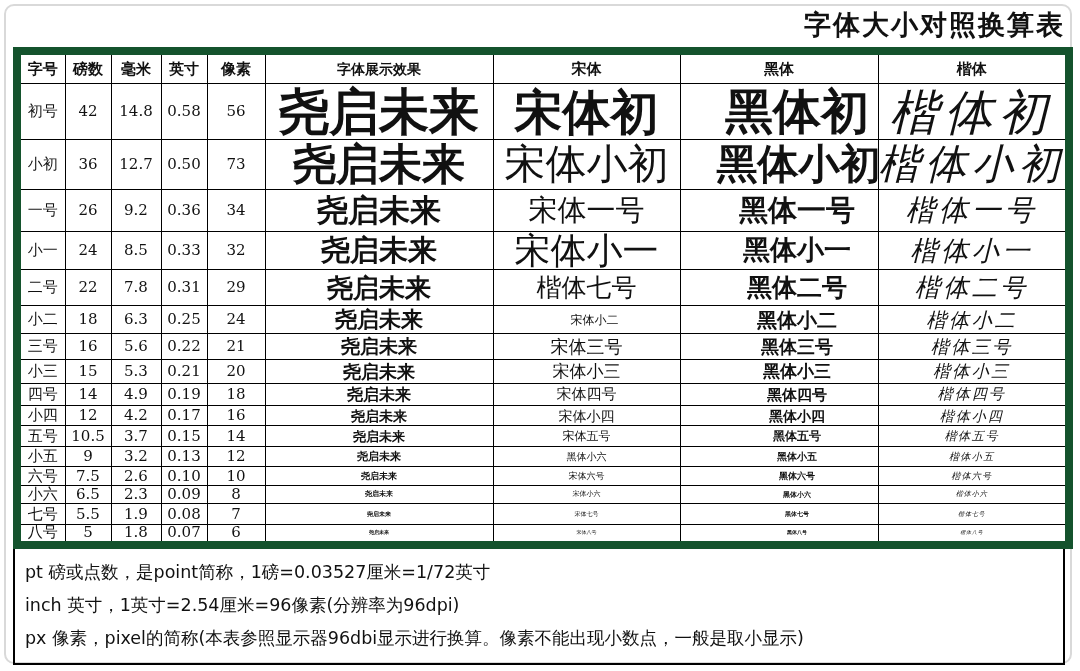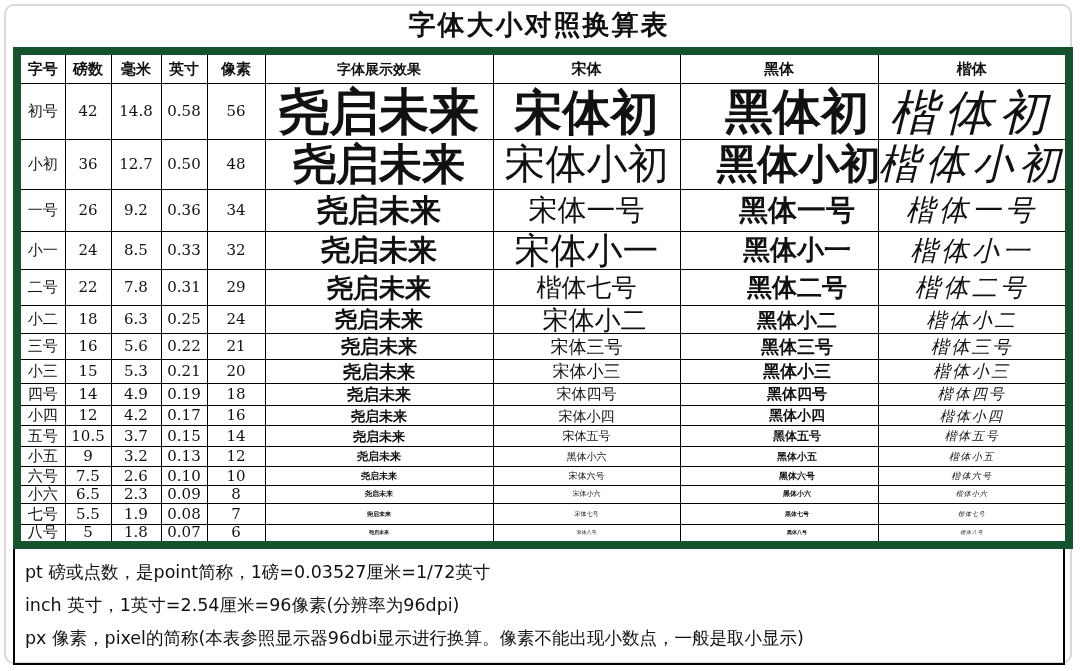--- a/index.html
+++ b/index.html
@@ -1,34 +1,34 @@
 <!DOCTYPE html>
 <html><head>
 <meta charset="utf-8">
 <style>
   html,body{margin:0;padding:0;background:#ffffff;width:1080px;height:671px;
     font-family:"Liberation Sans",sans-serif;color:#111;}
   .page-frame{position:absolute;left:4px;top:4px;width:1068px;height:660px;
     border:2px solid #d9d9d9;border-radius:10px;box-sizing:border-box;pointer-events:none;}
   .content{position:relative;padding:6px 0 0 13px;width:1054px;}
-  .doc-title{width:1052px;text-align:center;
+  .doc-title{width:1052px;text-align:right;
     font-family:"DejaVu Serif","Liberation Serif",serif;
     font-weight:bold;font-size:27px;letter-spacing:2px;
     margin:2px 0 5px 0;line-height:34px;}
   table.conv{border-collapse:collapse;table-layout:fixed;width:1052px;
     border:8px solid #14532d;}
   th,td{border:1.5px solid #000;padding:0;margin:0;overflow:hidden;
     white-space:nowrap;text-align:center;vertical-align:middle;line-height:1;}
   th{font-family:"DejaVu Serif","Liberation Serif",serif;
     font-weight:bold;font-size:15px;height:28px;}
   th.demo-h{font-family:"DejaVu Sans","Liberation Sans",sans-serif;font-size:14px;}
   td.meta{font-family:"DejaVu Serif","Liberation Serif",serif;font-size:15px;}
   td.demo{font-family:"DejaVu Sans","Liberation Sans",sans-serif;font-weight:bold;}
   td.song{font-family:"DejaVu Serif","Liberation Serif",serif;font-weight:normal;}
-  td.hei{font-family:Liberation Serif, serif;font-weight:bold;padding-left:36px;}
+  td.hei{font-family:Liberation Sans, sans-serif;font-weight:bold;padding-left:36px;}
   td.kai{font-family:"DejaVu Serif","Liberation Serif",serif;font-style:italic;
     letter-spacing:0.14em;}
   .notes{width:1052px;box-sizing:border-box;border:2px solid #000;border-top:none;
     padding:7px 10px 8px 10px;}
   .note-line{font-family:"DejaVu Sans","Liberation Sans",sans-serif;
     font-size:17.5px;line-height:33px;text-align:left;}
 </style>
 </head>
 <body>
 
@@ -73,21 +73,21 @@
           <td class="demo" style="font-size: 50px;">尧启未来</td>
           <td class="song" style="font-size: 48px; font-weight: bold;">宋体初</td>
           <td class="hei" style="font-size: 48px;">黑体初</td>
           <td class="kai" style="font-size: 48px;">楷体初</td>
         </tr>
         <tr style="height: 50px;">
           <td class="meta">小初</td>
           <td class="meta">36</td>
           <td class="meta">12.7</td>
           <td class="meta">0.50</td>
-          <td class="meta">48</td>
+          <td class="meta">73</td>
           <td class="demo" style="font-size: 43px;">尧启未来</td>
           <td class="song" style="font-size: 41px;">宋体小初</td>
           <td class="hei" style="font-size: 41px;">黑体小初</td>
           <td class="kai" style="font-size: 41px;">楷体小初</td>
         </tr>
         <tr style="height: 42px;">
           <td class="meta">一号</td>
           <td class="meta">26</td>
           <td class="meta">9.2</td>
           <td class="meta">0.36</td>
@@ -119,21 +119,21 @@
           <td class="hei" style="font-size: 25px;">黑体二号</td>
           <td class="kai" style="font-size: 25px;">楷体二号</td>
         </tr>
         <tr style="height: 28px;">
           <td class="meta">小二</td>
           <td class="meta">18</td>
           <td class="meta">6.3</td>
           <td class="meta">0.25</td>
           <td class="meta">24</td>
           <td class="demo" style="font-size: 22px;">尧启未来</td>
-          <td class="song" style="font-size: 26px; padding-left: 16px;">宋体小二</td>
+          <td class="song" style="font-size: 12px; padding-left: 16px;">宋体小二</td>
           <td class="hei" style="font-size: 20px;">黑体小二</td>
           <td class="kai" style="font-size: 20px;">楷体小二</td>
         </tr>
         <tr style="height: 26px;">
           <td class="meta">三号</td>
           <td class="meta">16</td>
           <td class="meta">5.6</td>
           <td class="meta">0.22</td>
           <td class="meta">21</td>
           <td class="demo" style="font-size: 19px;">尧启未来</td>

